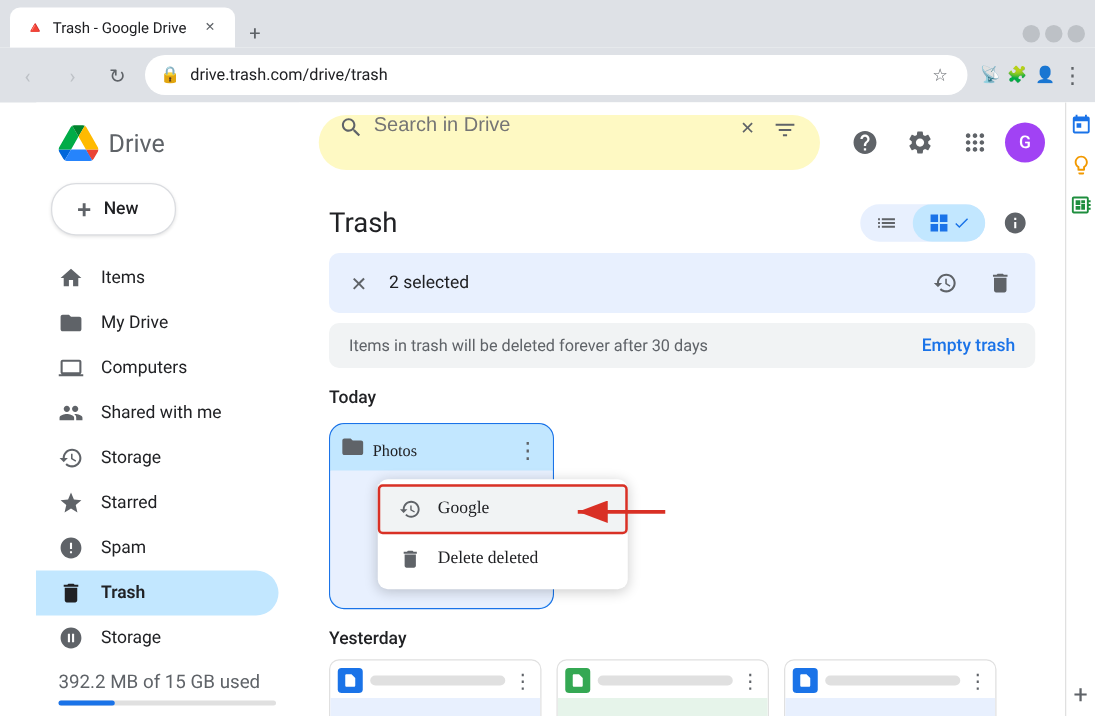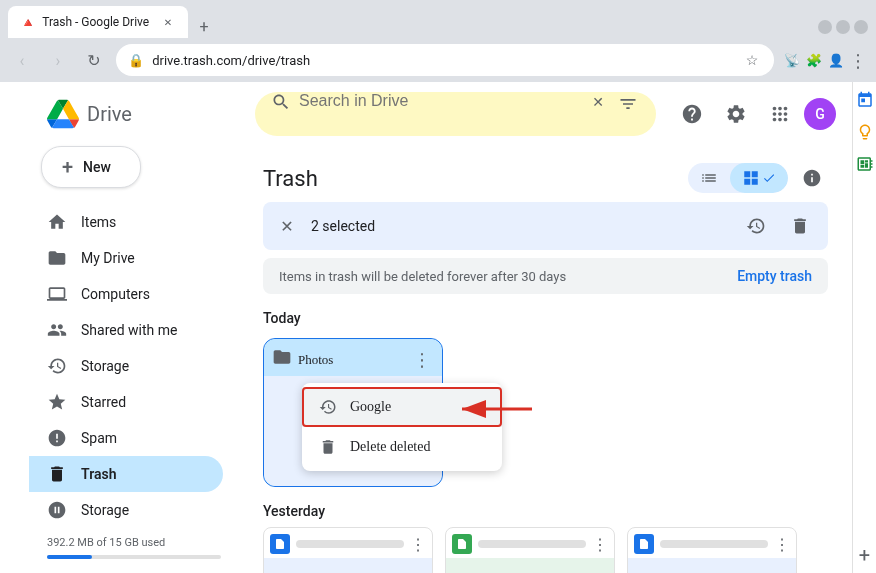--- a/index.html
+++ b/index.html
@@ -25,21 +25,21 @@
     .app { display: flex; height: 491px; background: #fff; margin-left: 29px; }
 
     
     .sidebar { width: 210px; padding: 8px 0; flex-shrink: 0; overflow-y: auto; }
     .new-btn { margin: 8px 12px 16px 12px; background: #fff; border: 1px solid #dadce0; border-radius: 20px; padding: 10px 20px; display: flex; align-items: center; gap: 10px; cursor: pointer; font-size: 14px; font-weight: 500; box-shadow: 0 1px 3px rgba(0,0,0,0.12); width: 100px; }
     .new-btn-plus { font-size: 20px; color: #5f6368; line-height: 1; }
     .sidebar-item { display: flex; align-items: center; gap: 14px; padding: 8px 12px 8px 18px; cursor: pointer; border-radius: 0 20px 20px 0; margin-right: 16px; font-size: 14px; color: #202124; }
     .sidebar-item.active { background: #c2e7ff; font-weight: 600; }
     .sidebar-item-icon { width: 20px; height: 20px; display: flex; align-items: center; justify-content: center; flex-shrink: 0; }
     .storage-bar-wrap { padding: 8px 18px; }
-    .storage-text { font-size: 11px; color: #5f6368; margin-bottom: 6px; }
+    .storage-text { font-size: 15px; color: #5f6368; margin-bottom: 6px; }
     .storage-bar-bg { background: #e0e0e0; border-radius: 4px; height: 4px; }
     .storage-bar-fill { background: #1a73e8; border-radius: 4px; height: 4px; width: 26%; }
 
     
     .main-header { padding: 16px 24px 8px 24px; display: flex; align-items: center; justify-content: space-between; }
     .page-title { font-size: 22px; color: #202124; font-weight: 400; }
     .header-actions { display: flex; align-items: center; gap: 8px; }
     .view-toggle { display: flex; background: #e8f0fe; border-radius: 20px; overflow: hidden; }
     .view-btn { padding: 6px 12px; cursor: pointer; display: flex; align-items: center; border-radius: 20px; }
     .view-btn.active { background: #c2e7ff; }

